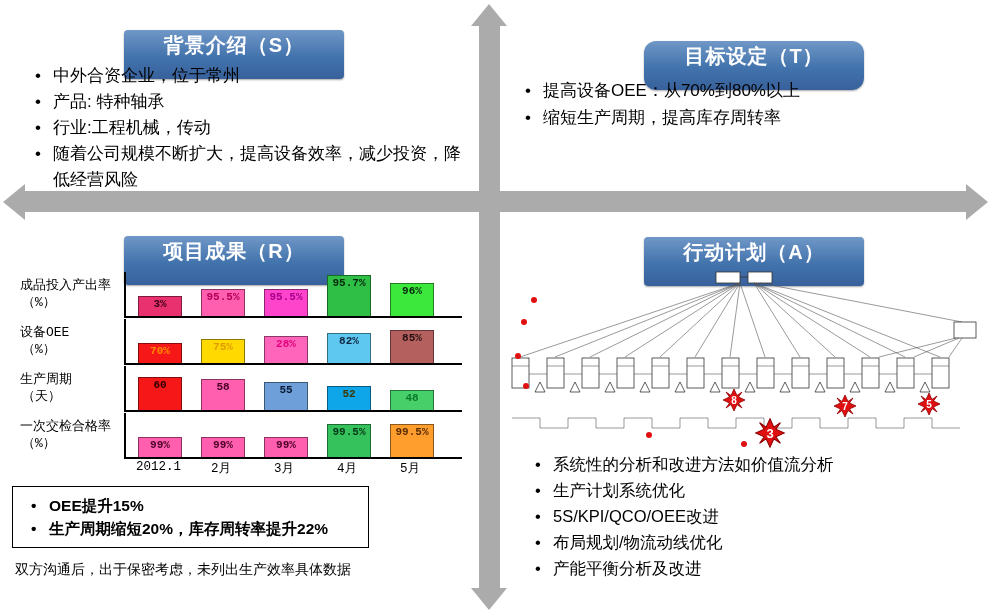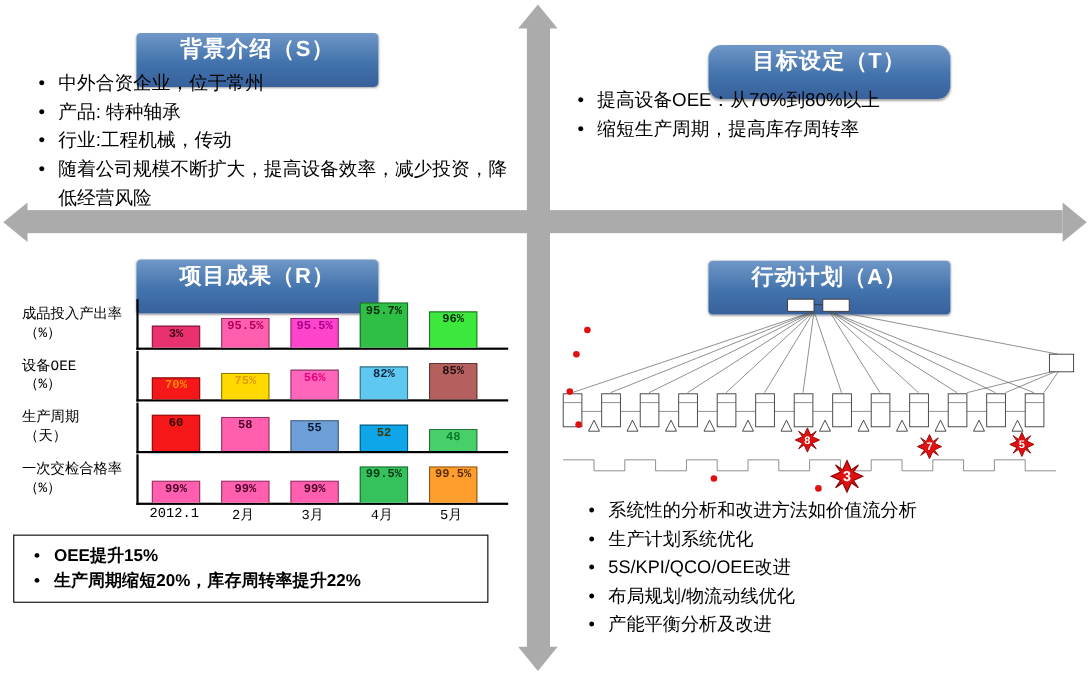--- a/index.html
+++ b/index.html
@@ -46,21 +46,21 @@
     border-left:2px solid #000; border-bottom:2px solid #000; box-sizing:border-box;
   }
   .bar { width:44px; position:relative; box-sizing:border-box; border:1px solid rgba(0,0,0,.45); border-bottom:none; }
   .bar-label { position:absolute; top:1px; left:-4px; right:-4px; text-align:center; font-size:11px; font-weight:bold; white-space:nowrap; }
   .crow.cats { height:20px; margin-top:1px; }
   .cats .crow-bars { border:none; align-items:flex-start; }
   .cat { width:44px; text-align:center; font-size:12.5px; }
 
   
   #summary-box {
-    position:absolute; left:12px; top:486px; width:432px; box-sizing:border-box;
+    position:absolute; left:12px; top:486px; width:357px; box-sizing:border-box;
     border:1.6px solid #000; background:#fff; padding:7px 8px 7px 10px;
   }
   #summary-box ul { list-style:none; margin:0; padding:0; font-size:15.5px; font-weight:600; line-height:23px; }
   #summary-box li { position:relative; padding-left:26px; }
   #summary-box li::before { content:"•"; position:absolute; left:8px; }
   #privacy-note { position:absolute; left:15px; top:561px; font-size:14px; }
 
   
   #vsm { position:absolute; left:504px; top:270px; }
   .vsm-line { stroke:#555; stroke-width:.6; fill:none; }
@@ -140,21 +140,21 @@
           <div class="unit">（%）</div>
         </div>
         <div class="crow-bars">
           <div class="bar" style="height: 20px; background: rgb(246, 24, 24);">
             <span class="bar-label" style="color: rgb(255, 140, 0);">70%</span>
           </div>
           <div class="bar" style="height: 24px; background: rgb(255, 217, 0);">
             <span class="bar-label" style="color: rgb(223, 157, 0);">75%</span>
           </div>
           <div class="bar" style="height: 27px; background: rgb(255, 102, 187);">
-            <span class="bar-label" style="color: rgb(230, 0, 126);">56%</span>
+            <span class="bar-label" style="color: rgb(230, 0, 126);">28%</span>
           </div>
           <div class="bar" style="height: 30px; background: rgb(95, 200, 240);">
             <span class="bar-label" style="color: rgb(16, 37, 63);">82%</span>
           </div>
           <div class="bar" style="height: 33px; background: rgb(180, 96, 95);">
             <span class="bar-label" style="color: rgb(36, 16, 16);">85%</span>
           </div>
         </div>
       </div>
       <div class="crow">
@@ -214,20 +214,21 @@
         </div>
       </div>
     </div>
 
   <div id="summary-box">
     <ul>
         <li>OEE提升15%</li>
         <li>生产周期缩短20%，库存周转率提升22%</li>
       </ul>
   </div>
+  <div id="privacy-note">双方沟通后，出于保密考虑，未列出生产效率具体数据</div>
 
   <svg id="vsm" width="482" height="182" viewBox="0 0 482 182">
 
     <rect class="vsm-box" x="212" y="2" width="24" height="11"></rect>
     <rect class="vsm-box" x="244" y="2" width="24" height="11"></rect>
     <path class="vsm-strong" d="M236,7h8"></path>
 
     <path class="vsm-line" d="M236,13L16,87M236,13L51,87M236,13L86,87M236,13L121,87M236,13L156,87M236,13L191,87M236,13L226,87M236,13L261,87M250,13L296,87M250,13L331,87M250,13L366,87M250,13L401,87M250,13L436,87M256,13L458,52"></path>
 
     <rect class="vsm-box" x="450" y="52" width="22" height="16"></rect>

